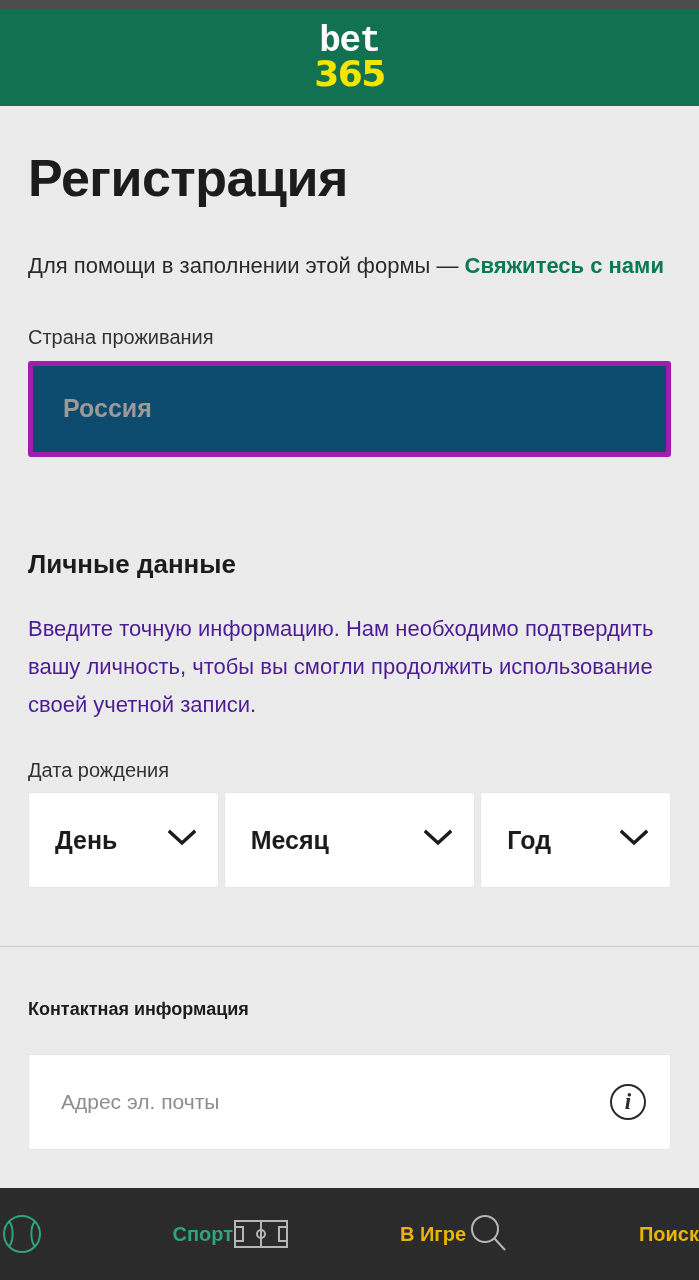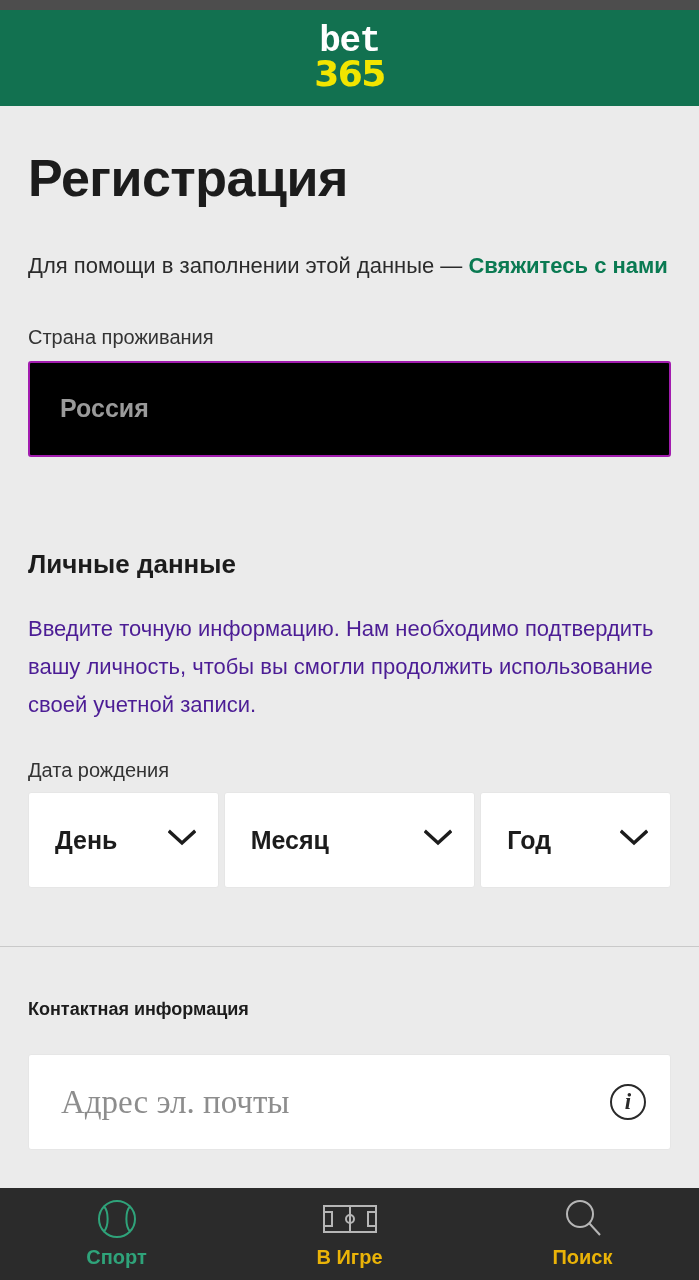--- a/index.html
+++ b/index.html
@@ -90,22 +90,22 @@
   .field-label {
     font-size: 20px;
     color: #333333;
     margin-top: 44px;
   }
 
   
   .country-box {
     margin-top: 12px;
     height: 96px;
-    background: #000000;
-    border: 2px solid #a21caf;
+    background: #0c4a6e;
+    border: 5px solid #a21caf;
     border-radius: 3px;
     display: flex;
     align-items: center;
     padding-left: 30px;
   }
   .country-value {
     font-size: 25px;
     font-weight: bold;
     color: #9a9a9a;
   }
@@ -179,22 +179,22 @@
     border-radius: 3px;
     display: flex;
     align-items: center;
     justify-content: space-between;
     padding: 0 24px 0 32px;
   }
   .email-input {
     border: 0;
     outline: 0;
     background: transparent;
-    font-family: Liberation Serif, serif;
-    font-size: 33px;
+    font-family: Liberation Sans, sans-serif;
+    font-size: 21px;
     color: #1c1c1c;
     width: 480px;
   }
   .email-input::placeholder { color: #8d8d8d; opacity: 1; }
 
   .info-icon {
     width: 36px; height: 36px;
     border: 2px solid #2a2a2a;
     border-radius: 50%;
     display: flex; align-items: center; justify-content: center;
@@ -211,23 +211,23 @@
   .bottom-nav {
     position: absolute;
     left: 0; right: 0; bottom: 0;
     height: 92px;
     background: #2b2b2b;
     display: flex;
   }
   .nav-item {
     flex: 1;
     display: flex;
-    flex-direction: column;
-    align-items: center;
-    justify-content: center;
+    flex-direction: row;
+    align-items: center;
+    justify-content: space-between;
     gap: 7px;
     cursor: pointer;
   }
   .nav-label {
     font-size: 20px;
     font-weight: bold;
     color: #eab308;
   }
   .nav-item.active .nav-label { color: #2fa37a; }
   .nav-ico { height: 40px; display: flex; align-items: center; }
@@ -243,21 +243,21 @@
     <span class="logo-bottom">365</span>
   </div>
 </header>
 
 <main class="page">
   <div class="pad">
 
     <h1 class="page-title">Регистрация</h1>
 
     <p class="help-line">
-      <span>Для помощи в заполнении этой данные — </span><a class="help-link" href="#">Свяжитесь с нами</a>
+      <span>Для помощи в заполнении этой формы — </span><a class="help-link" href="#">Свяжитесь с нами</a>
     </p>
 
     <div class="field-label">Страна проживания</div>
     <div class="country-box">
       <span class="country-value">Россия</span>
     </div>
 
     <h2 class="section-title">Личные данные</h2>
     <p class="section-copy">Введите точную информацию. Нам необходимо подтвердить вашу личность, чтобы вы смогли продолжить использование своей учетной записи.</p>
 

